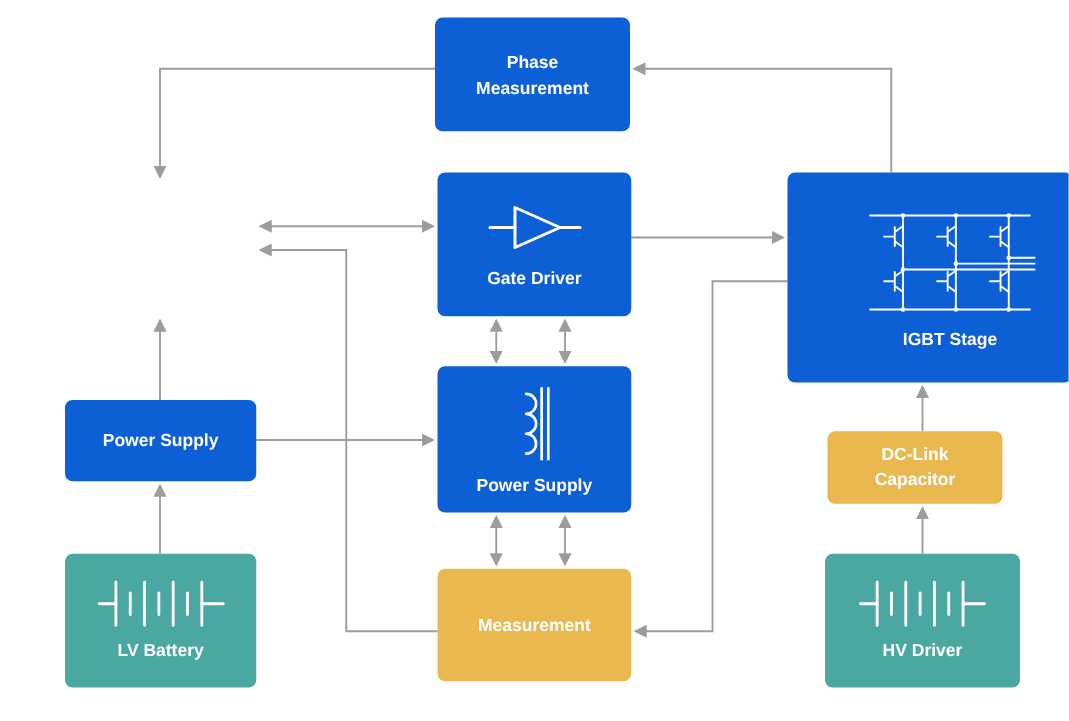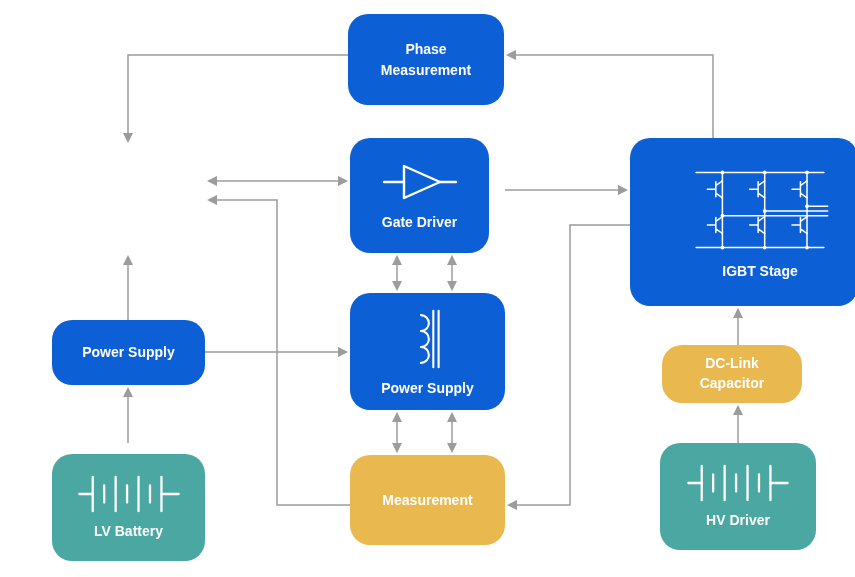--- a/index.html
+++ b/index.html
@@ -16,45 +16,45 @@
     left: 0; top: 0;
     width: 855px; height: 577px;
   }
   .wire {
     fill: none;
     stroke: var(--wire, #9c9c9c);
     stroke-width: 1.5;
   }
   .node {
     position: absolute;
-    border-radius: 20px;
+    border-radius: 6px;
     color: var(--node_text, #ffffff);
     display: flex;
     flex-direction: column;
     align-items: center;
     justify-content: center;
     text-align: center;
     font-weight: 700;
     font-size: 14px;
     line-height: 1.5;
   }
   .node span { display: block; }
   .c-blue { background: var(--blue, #0d5fd6); }
   .c-red  { background: var(--red, #e04b4b); }
   .c-teal { background: var(--teal, #4ba7a2); }
   .c-gold { background: var(--gold, #e9b84e); }
 
   #phase    { left: 348px; top: 14px;  width: 156px; height: 91px; }
   #mcu      { left: 52px;  top: 145px; width: 153px; height: 108px; border-radius: 14px; font-size: 15px; }
-  #gated    { left: 350px; top: 138px; width: 139px; height: 115px; }
+  #gated    { left: 350px; top: 138px; width: 155px; height: 115px; }
   #igbt     { left: 630px; top: 138px; width: 196px; height: 168px; padding-left: 32px; }
   #ps-lv    { left: 52px;  top: 320px; width: 153px; height: 65px; }
   #ps-gd    { left: 350px; top: 293px; width: 155px; height: 117px; }
   #dclink   { left: 662px; top: 345px; width: 140px; height: 58px; line-height: 1.4; }
-  #lvbat    { left: 52px;  top: 443px; width: 153px; height: 107px; margin-top: 11px; }
+  #lvbat    { left: 52px;  top: 443px; width: 153px; height: 107px; }
   #casetemp { left: 350px; top: 455px; width: 155px; height: 90px; line-height: 1.5; }
   #hvbat    { left: 660px; top: 443px; width: 156px; height: 107px; }
 
   .icon { display: block; }
   .icon-amp   { width: 84px;  height: 48px; margin-bottom: 6px; }
   .icon-xfmr  { width: 46px;  height: 70px; margin-bottom: 4px; }
   .icon-igbt  { width: 152px; height: 94px; margin-bottom: 4px; }
   .icon-batt  { width: 104px; height: 42px; margin-bottom: 6px; }
   .istroke { fill: none; stroke: #ffffff; stroke-width: 2.4; stroke-linecap: round; stroke-linejoin: round; }
   .istroke-thin { fill: none; stroke: #ffffff; stroke-width: 1.6; stroke-linecap: round; stroke-linejoin: round; }

